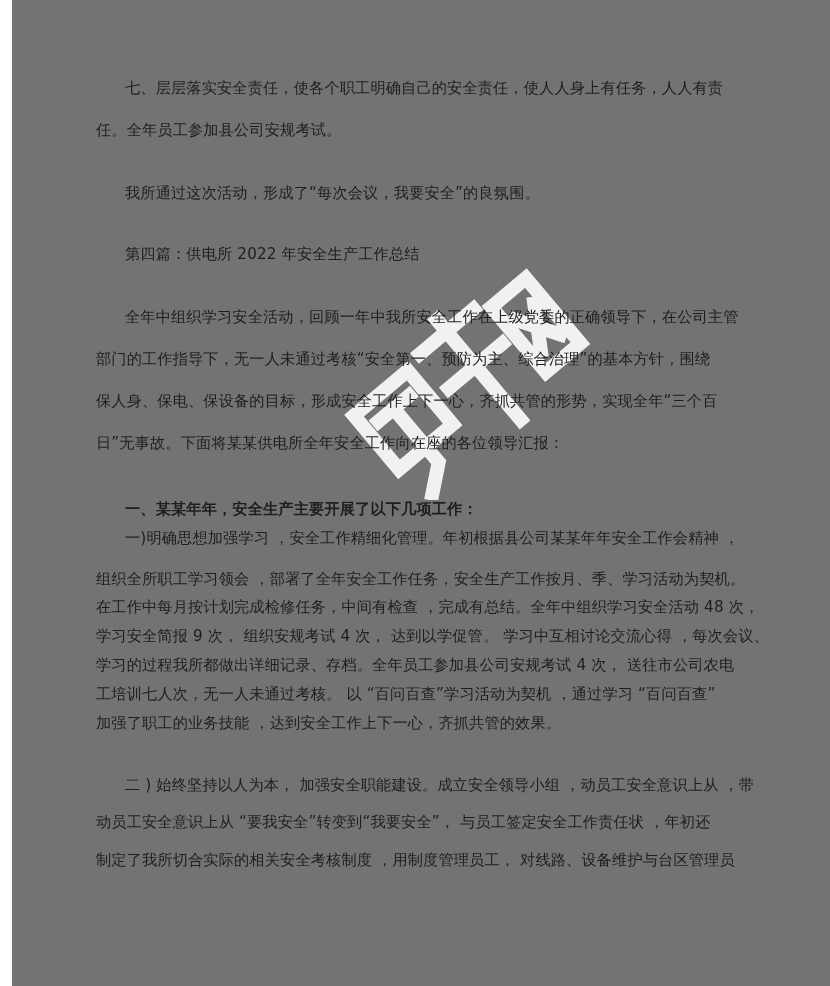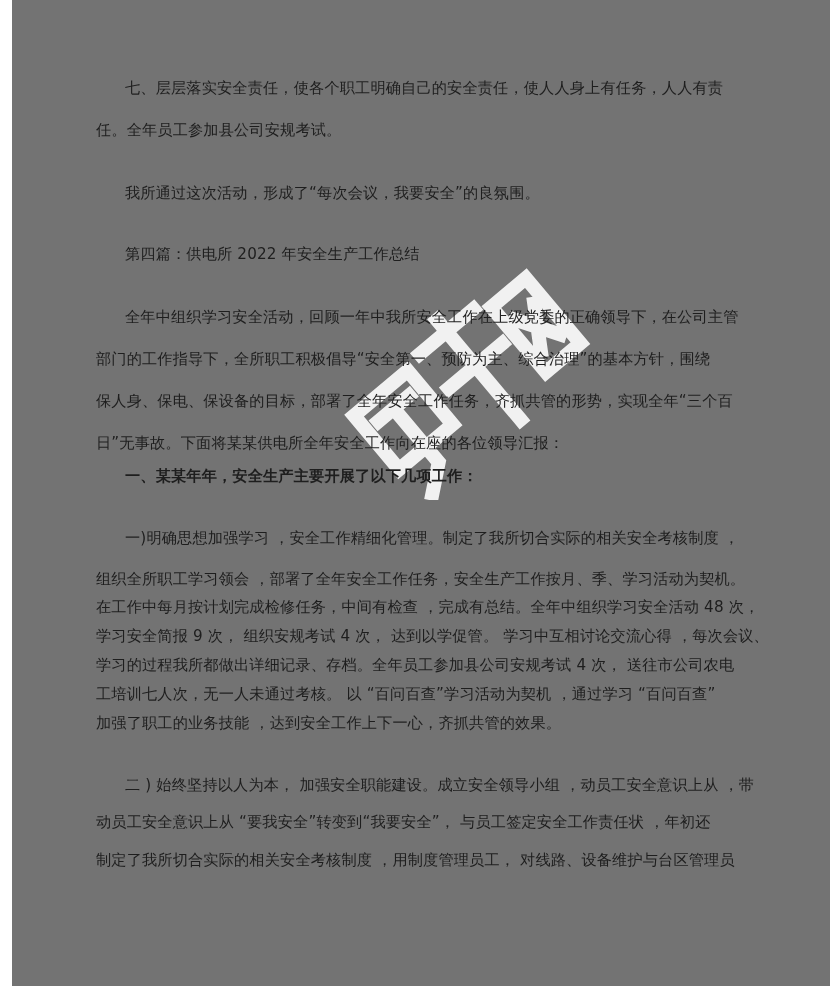--- a/index.html
+++ b/index.html
@@ -42,21 +42,21 @@
     }
     .line {
       position: absolute;
       left: 0;
       white-space: nowrap;
       font-size: 15.2px;
       line-height: 20px;
       letter-spacing: 0.15px;
     }
     .indent { left: 29px; }
-    .bold { font-weight: bold; }
+    .bold { font-weight: bold; margin-top: 33px; }
   </style>
 </head>
 <body>
 
 <div class="page">
 
   <div class="watermark">
     <svg viewBox="0 0 290 250">
       <g transform="rotate(-40 145 125)" fill="none" stroke="#f1f1f1" stroke-width="14" stroke-linecap="square">
         <path d="M40 90 L110 90 L110 160 L40 160 Z"></path>
@@ -70,27 +70,27 @@
   <div class="content">
 
     <div class="line indent" style="top:78px">七、层层落实安全责任，使各个职工明确自己的安全责任，使人人身上有任务，人人有责</div>
     <div class="line" style="top:120px">任。全年员工参加县公司安规考试。</div>
 
     <div class="line indent" style="top:183px">我所通过这次活动，形成了“每次会议，我要安全”的良氛围。</div>
 
     <div class="line indent" style="top:244px">第四篇：供电所 2022 年安全生产工作总结</div>
 
     <div class="line indent" style="top:307px">全年中组织学习安全活动，回顾一年中我所安全工作在上级党委的正确领导下，在公司主管</div>
-    <div class="line" style="top:349px">部门的工作指导下，全所职工积极倡导“安全第一、预防为主、综合治理”的基本方针，围绕</div>
-    <div class="line" style="top:391px">保人身、保电、保设备的目标，部署了全年安全工作任务，齐抓共管的形势，实现全年“三个百</div>
+    <div class="line" style="top:349px">部门的工作指导下，无一人未通过考核“安全第一、预防为主、综合治理”的基本方针，围绕</div>
+    <div class="line" style="top:391px">保人身、保电、保设备的目标，形成安全工作上下一心，齐抓共管的形势，实现全年“三个百</div>
     <div class="line" style="top:433px">日”无事故。下面将某某供电所全年安全工作向在座的各位领导汇报：</div>
 
     <div class="line indent bold" style="top:466px">一、某某年年，安全生产主要开展了以下几项工作：</div>
 
-    <div class="line indent" style="top:528px">一)明确思想加强学习 ，安全工作精细化管理。制定了我所切合实际的相关安全考核制度 ，</div>
+    <div class="line indent" style="top:528px">一)明确思想加强学习 ，安全工作精细化管理。年初根据县公司某某年年安全工作会精神 ，</div>
     <div class="line" style="top:569px">组织全所职工学习领会 ，部署了全年安全工作任务，安全生产工作按月、季、学习活动为契机。</div>
     <div class="line" style="top:597px">在工作中每月按计划完成检修任务，中间有检查 ，完成有总结。全年中组织学习安全活动 48 次，</div>
     <div class="line" style="top:626px">学习安全简报 9 次， 组织安规考试 4 次， 达到以学促管。  学习中互相讨论交流心得 ，每次会议、</div>
     <div class="line" style="top:655px">学习的过程我所都做出详细记录、存档。全年员工参加县公司安规考试 4 次， 送往市公司农电</div>
     <div class="line" style="top:684px">工培训七人次，无一人未通过考核。  以  “百问百查”学习活动为契机 ，通过学习  “百问百查”</div>
     <div class="line" style="top:713px">加强了职工的业务技能 ，达到安全工作上下一心，齐抓共管的效果。</div>
 
     <div class="line indent" style="top:775px">二 ) 始终坚持以人为本， 加强安全职能建设。成立安全领导小组 ，动员工安全意识上从 ，带</div>
     <div class="line" style="top:812px">动员工安全意识上从  “要我安全”转变到“我要安全”， 与员工签定安全工作责任状 ，年初还</div>
     <div class="line" style="top:850px">制定了我所切合实际的相关安全考核制度 ，用制度管理员工， 对线路、设备维护与台区管理员</div>

